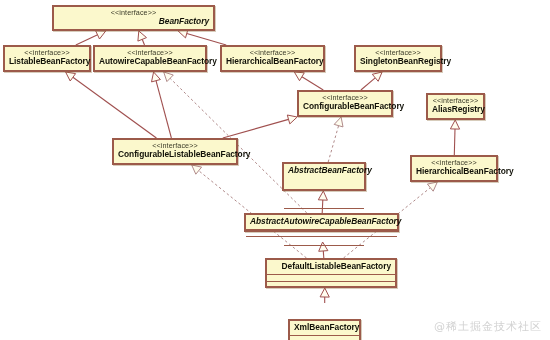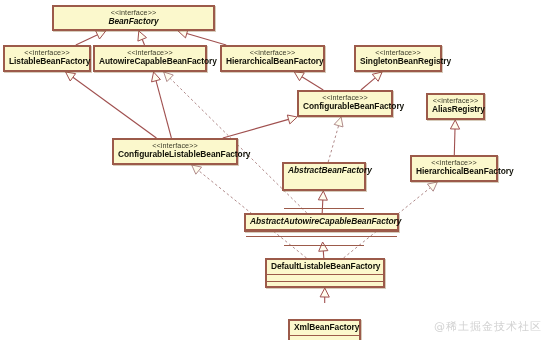--- a/index.html
+++ b/index.html
@@ -47,20 +47,21 @@
     letter-spacing: .1px;
     white-space: nowrap;
   }
   .node-title {
     display: block;
     font-size: 8.4px;
     font-weight: bold;
     color: #111108;
     white-space: nowrap;
     letter-spacing: -.05px;
+    text-align: right;
   }
   .node-title.abstract-name {
     font-style: italic;
   }
   .compartment {
     flex: 1 1 auto;
     border-top: 1px solid #9c5a4a;
     min-height: 6px;
   }
   .compartment + .compartment {
@@ -180,21 +181,21 @@
         <div class="compartment" style="border-top-color: rgb(156, 90, 74);"></div>
         <div class="compartment" style="border-top-color: rgb(156, 90, 74);"></div>
       </div>
       <div class="uml-node" style="left: 244px; top: 213px; width: 155px; height: 19px; background: rgb(251, 248, 204); border-color: rgb(156, 90, 74);">
         <div class="node-head">
           <span class="node-title abstract-name">AbstractAutowireCapableBeanFactory</span>
         </div>
         <div class="compartment" style="border-top-color: rgb(156, 90, 74);"></div>
         <div class="compartment" style="border-top-color: rgb(156, 90, 74);"></div>
       </div>
-      <div class="uml-node" style="left: 265px; top: 258px; width: 120px; height: 30px; background: rgb(251, 248, 204); border-color: rgb(156, 90, 74);">
+      <div class="uml-node" style="left: 265px; top: 258px; width: 132px; height: 30px; background: rgb(251, 248, 204); border-color: rgb(156, 90, 74);">
         <div class="node-head">
           <span class="node-title">DefaultListableBeanFactory</span>
         </div>
         <div class="compartment" style="border-top-color: rgb(156, 90, 74);"></div>
         <div class="compartment" style="border-top-color: rgb(156, 90, 74);"></div>
       </div>
       <div class="uml-node" style="left: 288px; top: 303px; width: 73px; height: 30px; background: rgb(251, 248, 204); border-color: rgb(156, 90, 74); margin-top: 16px;">
         <div class="node-head">
           <span class="node-title">XmlBeanFactory</span>
         </div>

